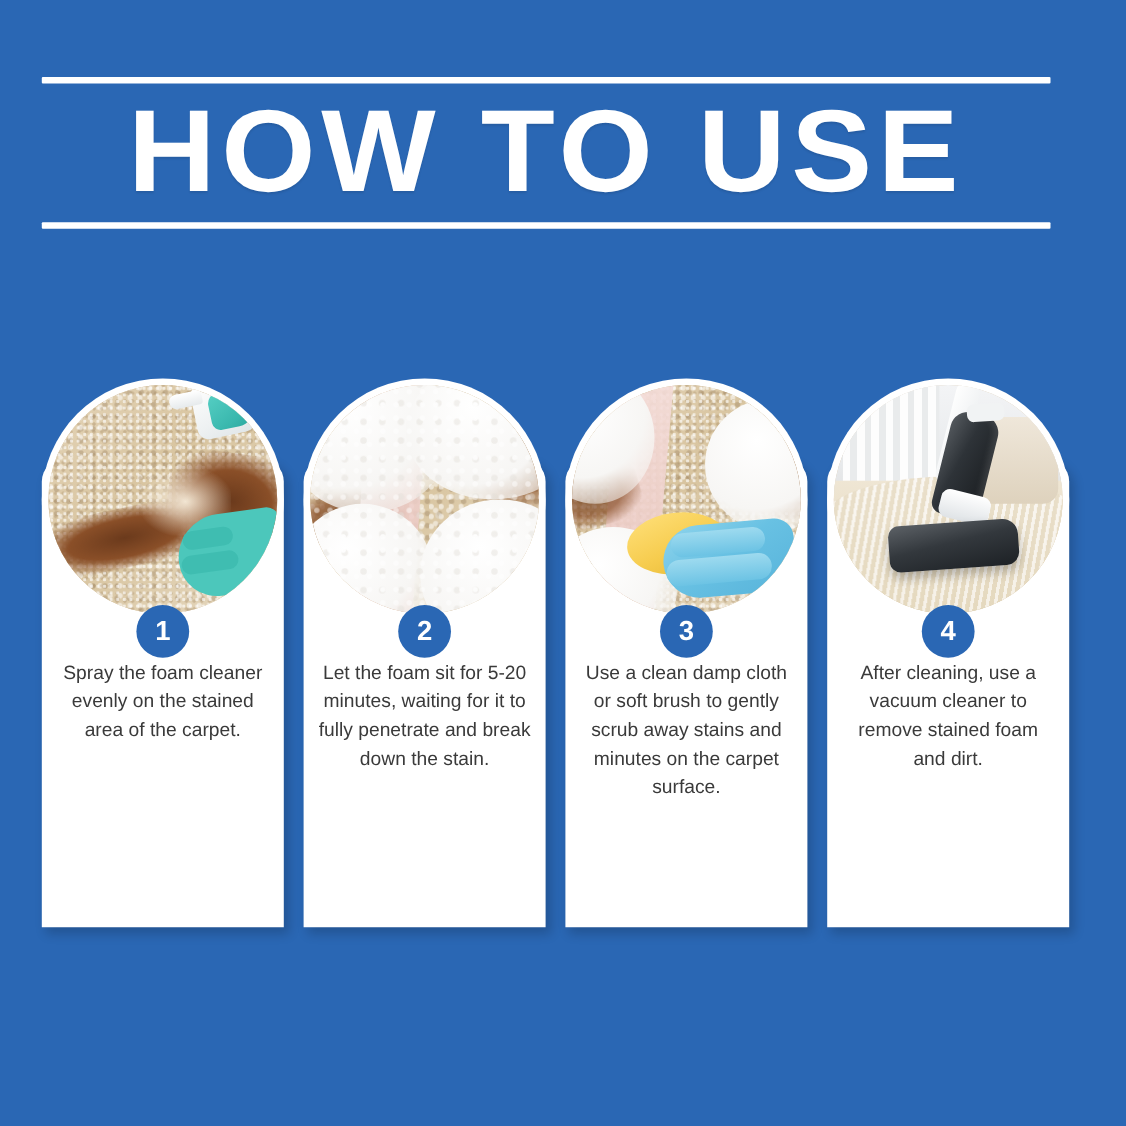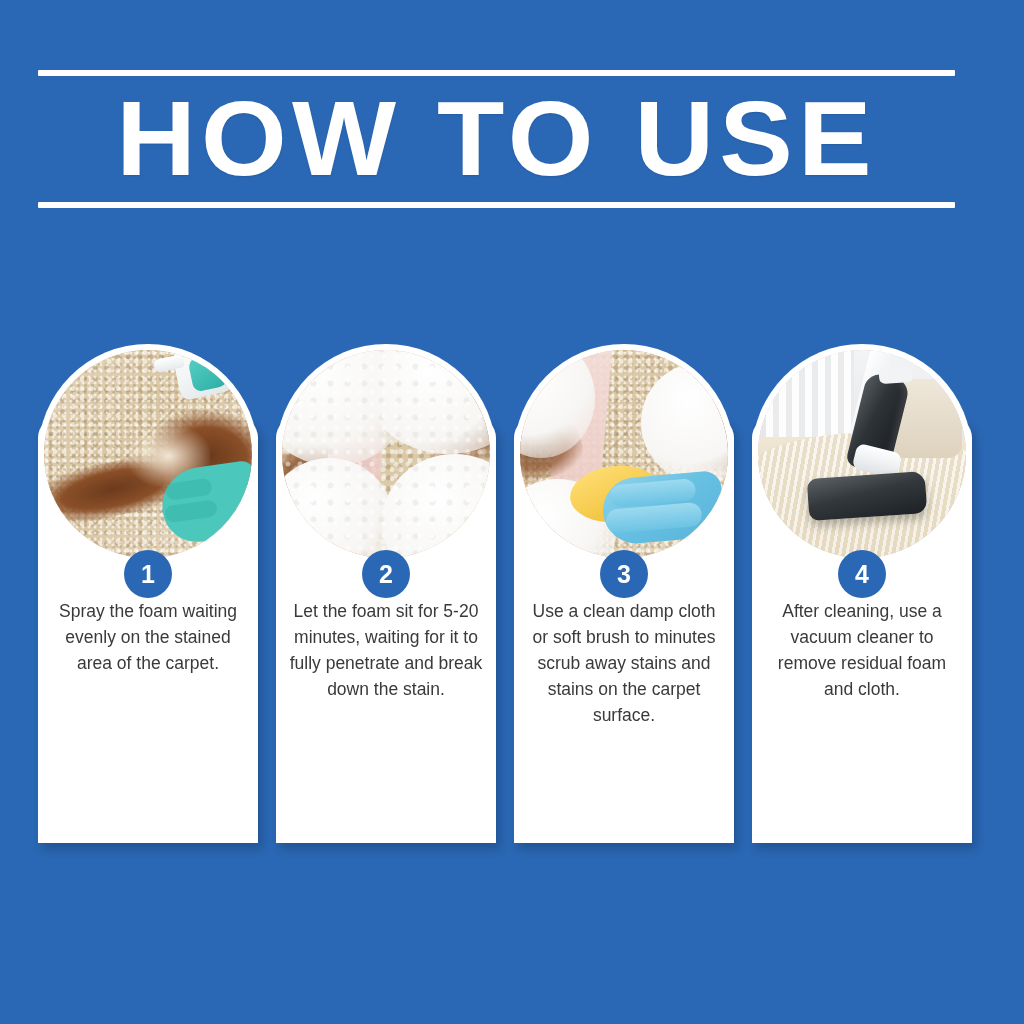--- a/index.html
+++ b/index.html
@@ -333,21 +333,21 @@
             <div class="bottle-trigger"></div>
             <div class="bottle-nozzle"></div>
           </div>
           <div class="glove-teal">
             <div class="glove-finger" style="left:6px;top:12px;width:46px;height:17px;"></div>
             <div class="glove-finger" style="left:2px;top:34px;width:52px;height:17px;"></div>
           </div>
         </div>
       </div>
       <div class="badge">1</div>
-      <div class="caption">Spray the foam waiting evenly on the stained area of the carpet.</div>
+      <div class="caption">Spray the foam cleaner evenly on the stained area of the carpet.</div>
     </div>
 
     <div class="card">
       <div class="photo-ring">
         <div class="photo">
           <div class="carpet-base"></div>
           <div class="stain" style="left:-10%;top:44%;width:54%;height:26%;transform:rotate(-14deg);opacity:.75;"></div>
           <div class="stain" style="left:62%;top:18%;width:52%;height:36%;transform:rotate(10deg);opacity:.65;"></div>
           <div class="stain" style="left:14%;top:4%;width:40%;height:26%;opacity:.45;"></div>
           <div style="position:absolute;left:22%;top:-4%;width:26%;height:108%;background:linear-gradient(180deg,#f3dcd9 0%,#edccc8 60%,#e7c2bd 100%);opacity:.85;transform:rotate(4deg);"></div>
@@ -374,36 +374,36 @@
           <div class="foam" style="left:58%;top:6%;width:60%;height:58%;"></div>
           <div class="foam" style="left:-10%;top:62%;width:56%;height:52%;"></div>
           <div class="sponge"></div>
           <div class="glove-blue">
             <div class="finger-blue" style="left:8px;top:6px;width:86px;height:22px;"></div>
             <div class="finger-blue" style="left:2px;top:30px;width:96px;height:24px;"></div>
           </div>
         </div>
       </div>
       <div class="badge">3</div>
-      <div class="caption">Use a clean damp cloth or soft brush to minutes scrub away stains and stains on the carpet surface.</div>
+      <div class="caption">Use a clean damp cloth or soft brush to gently scrub away stains and minutes on the carpet surface.</div>
     </div>
 
     <div class="card">
       <div class="photo-ring">
         <div class="photo">
           <div class="room-wall"></div>
           <div class="curtain"></div>
           <div class="room-floor"></div>
           <div class="rug"></div>
           <div class="ottoman"></div>
           <div class="vac-handle"></div>
           <div class="vac-tank"></div>
           <div class="vac-collar"></div>
           <div class="vac-head"></div>
           <div class="vac-head-light"></div>
         </div>
       </div>
       <div class="badge">4</div>
-      <div class="caption">After cleaning, use a vacuum cleaner to remove residual foam and cloth.</div>
+      <div class="caption">After cleaning, use a vacuum cleaner to remove stained foam and dirt.</div>
     </div>
 
   </div>
 </div>
 
 </body></html>

